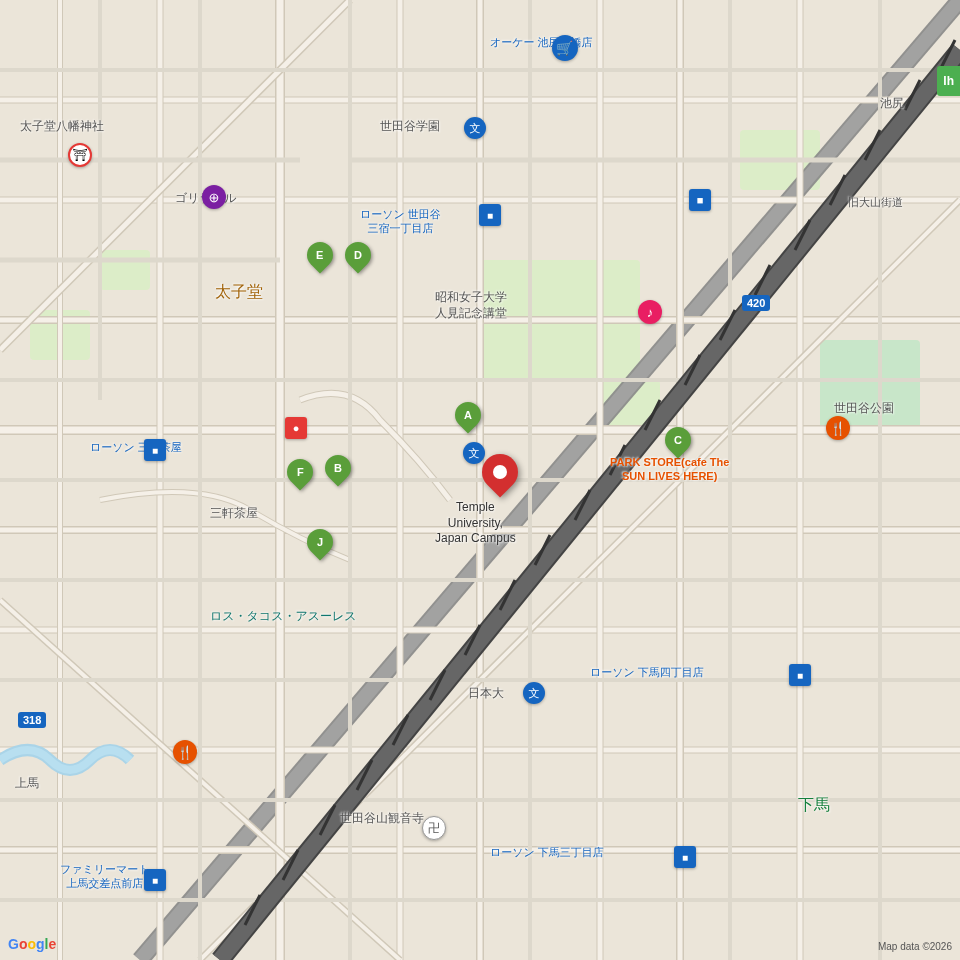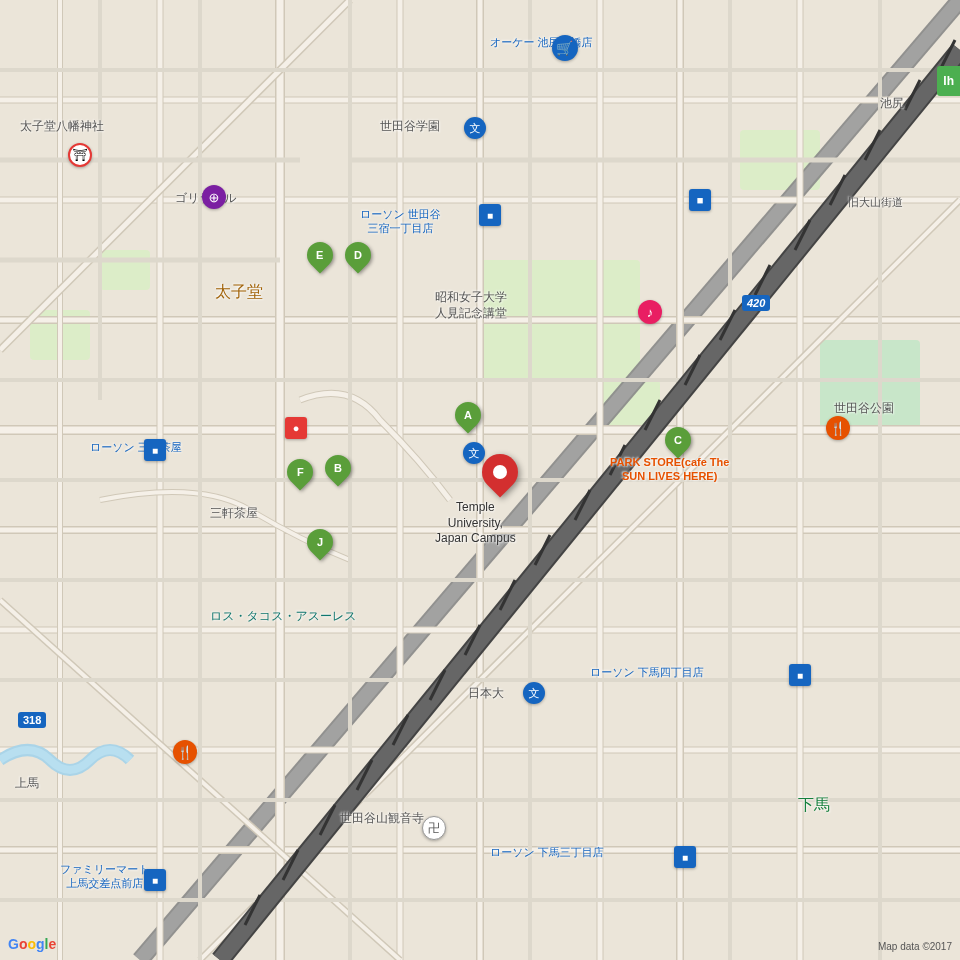--- a/index.html
+++ b/index.html
@@ -257,21 +257,21 @@
   <div class="map-label" style="left:340px; top:810px; color:#555; font-size:12px;font-family:Liberation Mono, monospace;">世田谷山観音寺</div>
 
   <div class="map-label" style="left:798px; top:795px; color:#15803d; font-size:16px;">下馬</div>
 
   <div class="map-label" style="left:800px; top:195px; color:#555; font-size:11px;margin-left:48px;">旧大山街道</div>
 
   <div class="map-label" style="left:880px; top:95px; color:#555; font-size:12px;">池尻</div>
 
   <div class="temple-label" style="left:435px; top:500px; font-size:12px; color:#333; text-align:center;">Temple<br>University,<br>Japan Campus</div>
 
-  <div class="road-badge" style="left:742px; top:295px;font-style:italic;">420</div>
+  <div class="road-badge" style="left:742px; top:295px;">420</div>
   <div class="road-badge" style="left:18px; top:712px;">318</div>
 
   <div style="position:absolute; left:468px; top:415px; transform:translate(-50%,-50%);">
     <div style="width:26px; height:26px; background:#5a9e3a; border-radius:50% 50% 50% 0; transform:rotate(-45deg); display:flex; align-items:center; justify-content:center; box-shadow:0 2px 4px rgba(0,0,0,0.4);">
       <span style="transform:rotate(45deg); color:white; font-size:11px; font-weight:bold;">A</span>
     </div>
   </div>
 
   <div style="position:absolute; left:338px; top:468px; transform:translate(-50%,-50%);">
     <div style="width:26px; height:26px; background:#5a9e3a; border-radius:50% 50% 50% 0; transform:rotate(-45deg); display:flex; align-items:center; justify-content:center; box-shadow:0 2px 4px rgba(0,0,0,0.4);">
@@ -346,17 +346,17 @@
   <div style="position:absolute; left:185px; top:752px; transform:translate(-50%,-50%); width:24px; height:24px; background:#e65100; border-radius:50%; display:flex; align-items:center; justify-content:center; font-size:13px; box-shadow:0 1px 3px rgba(0,0,0,0.3); color:white;">🍴</div>
 
   <div style="position:absolute; left:434px; top:828px; transform:translate(-50%,-50%); width:24px; height:24px; background:white; border:1px solid #999; border-radius:50%; display:flex; align-items:center; justify-content:center; font-size:12px; box-shadow:0 1px 3px rgba(0,0,0,0.3); color:#555;">卍</div>
 
   <div style="position:absolute; left:490px; top:215px; transform:translate(-50%,-50%); width:22px; height:22px; background:#1565c0; border-radius:3px; display:flex; align-items:center; justify-content:center; font-size:10px; box-shadow:0 1px 3px rgba(0,0,0,0.3); color:white;">■</div>
 
   <div class="google-logo">
     <span class="g">G</span><span class="o1">o</span><span class="o2">o</span><span class="g2">g</span><span class="l">l</span><span class="e">e</span>
   </div>
 
-  <div class="map-data">Map data ©2017</div>
+  <div class="map-data">Map data ©2026</div>
 
   <div class="corner-label">Ih</div>
 
 </div>
 
 </body></html>

